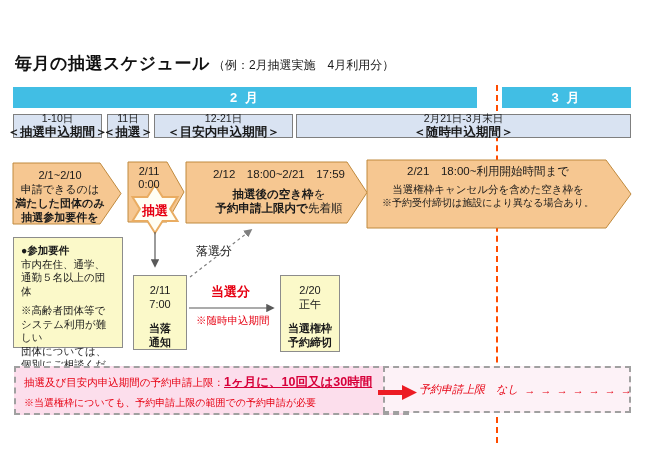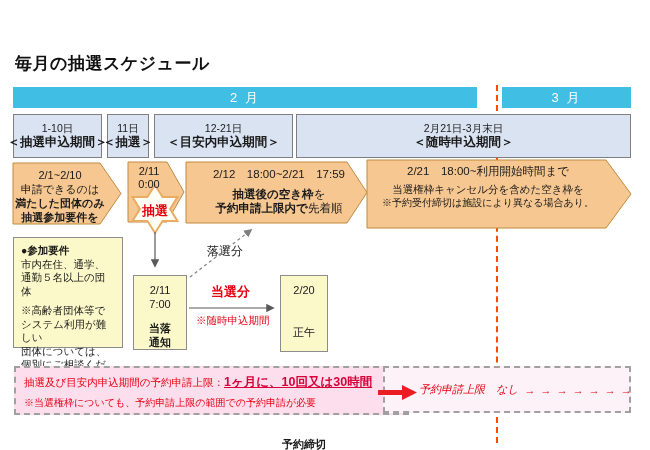--- a/index.html
+++ b/index.html
@@ -8,28 +8,28 @@
   #canvas { position:relative; width:650px; height:450px; background:#fff; overflow:hidden; }
 
   .abs { position:absolute; }
 
   
   .title-row { left:15px; top:52px; display:flex; align-items:baseline; white-space:nowrap; z-index:2; }
   .title-main { font-size:17px; font-weight:bold; color:#111; letter-spacing:0.5px; }
   .title-sub { font-size:12px; color:#1a1a1a; margin-left:3px; }
 
   
-  .month-bar { top:87px; height:21px; background:#41BEE4; color:#fff; font-weight:normal;
+  .month-bar { top:87px; height:21px; background:#41BEE4; color:#fff; font-weight:bold;
                font-size:13px; display:flex; align-items:center; justify-content:center;
                letter-spacing:2px; z-index:2; }
   .bar-feb { left:13px; width:464px; }
   .bar-mar { left:502px; width:129px; }
 
   
-  .period { top:114px; height:44px; background:#D9E3F2; border:1px solid #7F7F7F;
+  .period { top:114px; height:24px; background:#D9E3F2; border:1px solid #7F7F7F;
             display:flex; flex-direction:column; align-items:center; justify-content:center;
             z-index:2; line-height:1.25; }
   .period .p-date { font-size:10.5px; color:#1a1a1a; }
   .period .p-name { font-size:12.5px; font-weight:bold; color:#1a1a1a; white-space:nowrap; }
   .p1 { left:13px;  width:89px; }
   .p2 { left:107px; width:42px; }
   .p3 { left:154px; width:139px; }
   .p4 { left:296px; width:335px; }
 
   
@@ -56,25 +56,25 @@
                 font-weight:bold; color:#E60012; z-index:2; }
 
   
   .ybox { background:#FBF9C9; border:1px solid #8C8C8C; z-index:2; color:#1a1a1a; }
   .req-box { left:13px; top:237px; width:110px; height:111px; padding:6px 7px;
              font-size:10.5px; line-height:13.5px; }
   .req-gap { height:6px; }
   .cbox { display:flex; flex-direction:column; align-items:center; padding-top:7px;
           font-size:11px; line-height:14px; text-align:center; }
   .notice-box   { left:133px; top:275px; width:54px; height:75px; }
-  .deadline-box { left:280px; top:275px; width:48px; height:77px;gap:28px; }
+  .deadline-box { left:280px; top:275px; width:60px; height:77px; }
   .cbox .gap10 { height:10px; }
 
   
-  .lbl-lost { left:207px; top:243px; font-size:12px; color:#1a1a1a; z-index:2; }
+  .lbl-lost { left:196px; top:243px; font-size:12px; color:#1a1a1a; z-index:2; }
   .lbl-won  { left:211px; top:283px; font-size:13px; font-weight:bold; color:#E60012; z-index:2; }
   .lbl-won-note { left:196px; top:314px; font-size:10.5px; color:#E60012; z-index:2; }
 
   
   .limit-box { left:14px; top:366px; width:395px; height:49px; background:#FCDEEC;
                border:2px dashed #A0A0A0; padding:6px 8px 0; z-index:2; white-space:nowrap; }
   .limit-line1 { font-size:10.5px; color:#E60012; }
   .limit-bold { font-size:12.5px; font-weight:bold; color:#D7003A; text-decoration:underline; }
   .limit-note { font-size:10px; color:#E60012; margin-top:5px; }
 
@@ -108,20 +108,21 @@
 
     <polygon points="155,185 162.6,197 177.5,197 170.1,209 177.5,221 162.6,221 155,233 147.4,221 132.5,221 139.9,209 132.5,197 147.4,197" fill="#FFFEF4" stroke="#E9AC62" stroke-width="2"></polygon>
 
     <line x1="155" y1="232" x2="155" y2="266" stroke="#595959" stroke-width="1.2" marker-end="url(#ah)"></line>
     <line x1="189" y1="308" x2="273" y2="308" stroke="#595959" stroke-width="1.2" marker-end="url(#ah)"></line>
     <line x1="190" y1="277" x2="251" y2="230" stroke="#7F7F7F" stroke-width="1.2" stroke-dasharray="3,3" marker-end="url(#ah2)"></line>
   </svg>
 
   <div class="abs title-row">
     <span class="title-main">毎月の抽選スケジュール</span>
+    <span class="title-sub">（例：2月抽選実施　4月利用分）</span>
   </div>
 
   <div class="abs month-bar bar-feb">
     <span>2 月</span>
   </div>
   <div class="abs month-bar bar-mar">
     <span>3 月</span>
   </div>
 
   <div class="abs period p1">

